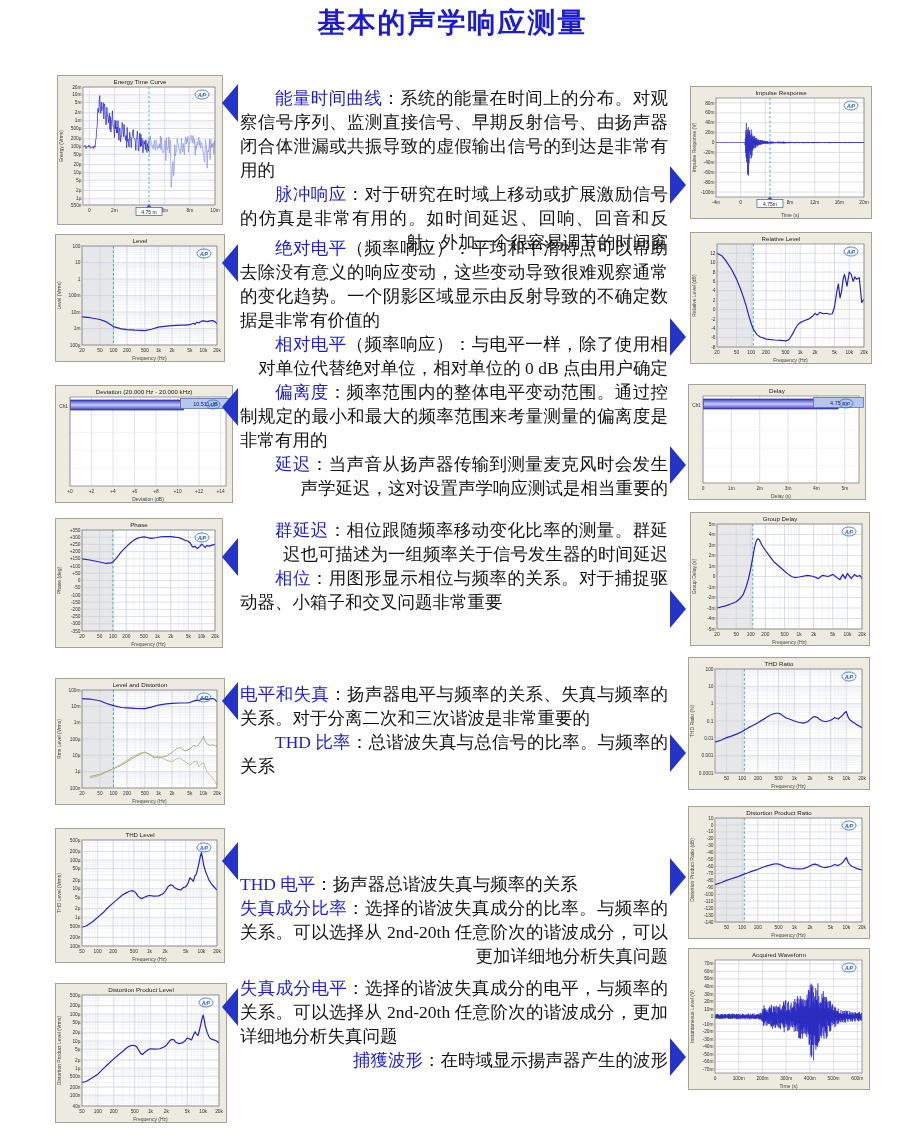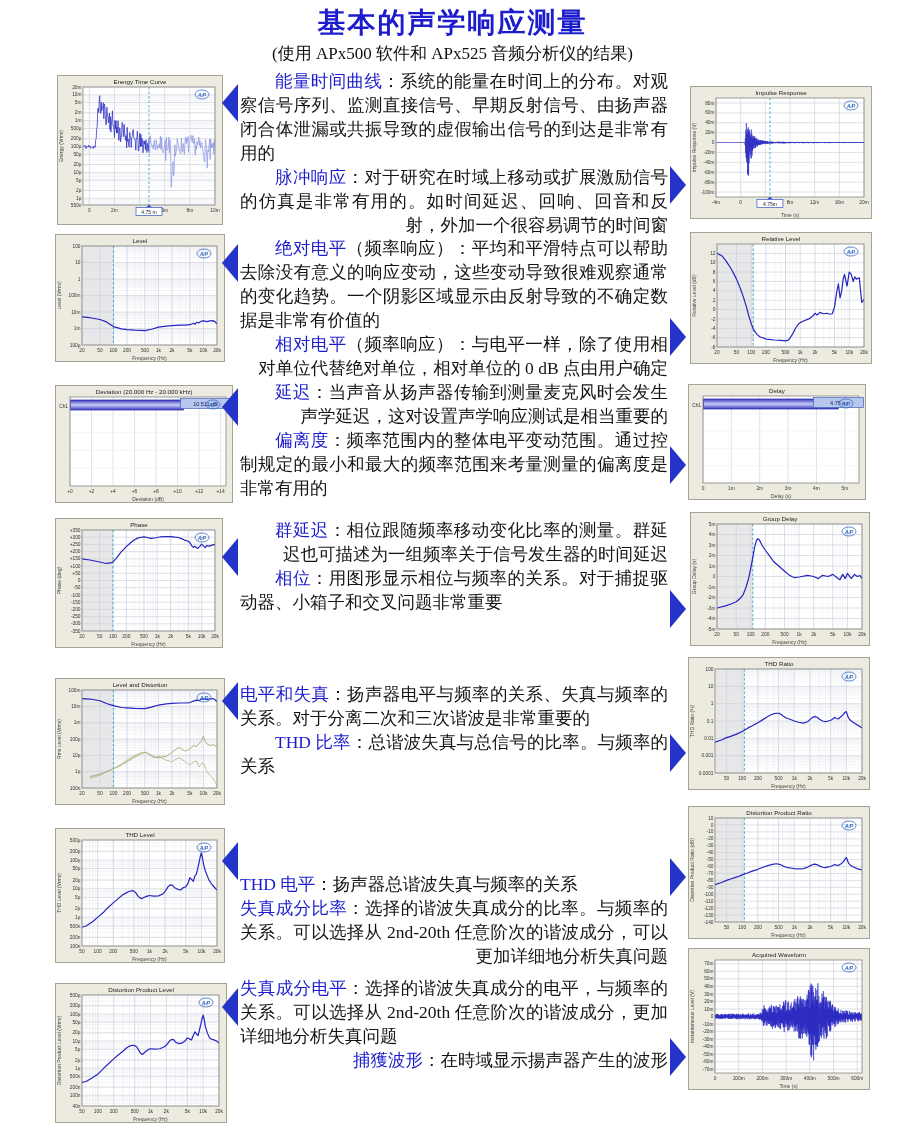--- a/index.html
+++ b/index.html
@@ -20,21 +20,20 @@
   .term{color:#1c1ccd;text-align:center;}
   .arw{position:absolute;width:0;height:0;}
   .arw.l{border-top:19px solid transparent;border-bottom:19px solid transparent;border-right:16px solid #2433c8;}
   .arw.r{border-top:19px solid transparent;border-bottom:19px solid transparent;border-left:16px solid #2433c8;}
 </style>
 </head>
 <body>
 
 <div class="page">
   <div class="title">基本的声学响应测量</div>
-  <div class="subtitle">(使用 APx500 软件和 APx525 音频分析仪的结果)</div>
 
   <div class="chart" style="left:57px;top:75px;width:166px;height:150px">
       <svg width="166" height="150">
         <rect x="0.5" y="0.5" width="165" height="149" fill="#edebdf" stroke="#a6a296" stroke-width="1"></rect>
         <text x="83" y="8.5" font-size="6.2" fill="#1a1a1a" text-anchor="middle">Energy Time Curve</text>
         <rect x="26" y="12" width="132" height="118" fill="#ffffff"></rect>
         <line x1="26" y1="129.02228119579848" x2="158" y2="129.02228119579848" stroke="#e4e6ee" stroke-width="0.45"></line>
         <line x1="26" y1="127.29013968095362" x2="158" y2="127.29013968095362" stroke="#e4e6ee" stroke-width="0.45"></line>
         <line x1="26" y1="125.78969045193188" x2="158" y2="125.78969045193188" stroke="#e4e6ee" stroke-width="0.45"></line>
         <line x1="26" y1="124.46620043532282" x2="158" y2="124.46620043532282" stroke="#e4e6ee" stroke-width="0.45"></line>
@@ -1296,31 +1295,31 @@
         <rect x="27" y="12" width="147" height="113" fill="none" stroke="#777" stroke-width="0.7"></rect>
         <text x="0" y="0" font-size="5" fill="#444" text-anchor="middle" transform="translate(6,68.5) rotate(-90)">Instantaneous Level (V)</text>
         <text x="100.5" y="139.5" font-size="5" fill="#444" text-anchor="middle">Time (s)</text>
         <g>
           <ellipse cx="161" cy="19.5" rx="7" ry="4.5" fill="none" stroke="#3a6bc4" stroke-width="0.8"></ellipse>
           <text x="161" y="21.5" font-size="5.5" fill="#3a6bc4" text-anchor="middle" font-style="italic" font-weight="bold">A∕P</text>
         </g>
       </svg>
     </div>
 
-  <div class="tblock" style="top:69px">
+  <div class="tblock" style="top:86px">
       <p class="ind"><span class="term">能量时间曲线</span><span class="body">：系统的能量在时间上的分布。对观察信号序列、监测直接信号、早期反射信号、由扬声器闭合体泄漏或共振导致的虚假输出信号的到达是非常有用的</span></p>
       <p class="ind lastright"><span class="term">脉冲响应</span><span class="body">：对于研究在时域上移动或扩展激励信号的仿真是非常有用的。如时间延迟、回响、回音和反射，外加一个很容易调节的时间窗</span></p>
     </div>
   <div class="tblock" style="top:236px">
       <p class="ind"><span class="term">绝对电平</span><span class="body">（频率响应）：平均和平滑特点可以帮助去除没有意义的响应变动，这些变动导致很难观察通常的变化趋势。一个阴影区域显示由反射导致的不确定数据是非常有价值的</span></p>
       <p class="ind lastright"><span class="term">相对电平</span><span class="body">（频率响应）：与电平一样，除了使用相对单位代替绝对单位，相对单位的 0 dB 点由用户确定</span></p>
     </div>
   <div class="tblock" style="top:380px">
+      <p class="ind"><span class="term">偏离度</span><span class="body">：频率范围内的整体电平变动范围。通过控制规定的最小和最大的频率范围来考量测量的偏离度是非常有用的</span></p>
       <p class="ind lastright"><span class="term">延迟</span><span class="body">：当声音从扬声器传输到测量麦克风时会发生声学延迟，这对设置声学响应测试是相当重要的</span></p>
-      <p class="ind"><span class="term">偏离度</span><span class="body">：频率范围内的整体电平变动范围。通过控制规定的最小和最大的频率范围来考量测量的偏离度是非常有用的</span></p>
     </div>
   <div class="tblock" style="top:518px">
       <p class="ind lastright"><span class="term">群延迟</span><span class="body">：相位跟随频率移动变化比率的测量。群延迟也可描述为一组频率关于信号发生器的时间延迟</span></p>
       <p class="ind"><span class="term">相位</span><span class="body">：用图形显示相位与频率的关系。对于捕捉驱动器、小箱子和交叉问题非常重要</span></p>
     </div>
   <div class="tblock" style="top:682px">
       <p><span class="term">电平和失真</span><span class="body">：扬声器电平与频率的关系、失真与频率的关系。对于分离二次和三次谐波是非常重要的</span></p>
       <p class="ind"><span class="term">THD 比率</span><span class="body">：总谐波失真与总信号的比率。与频率的关系</span></p>
     </div>
   <div class="tblock" style="top:872px">

